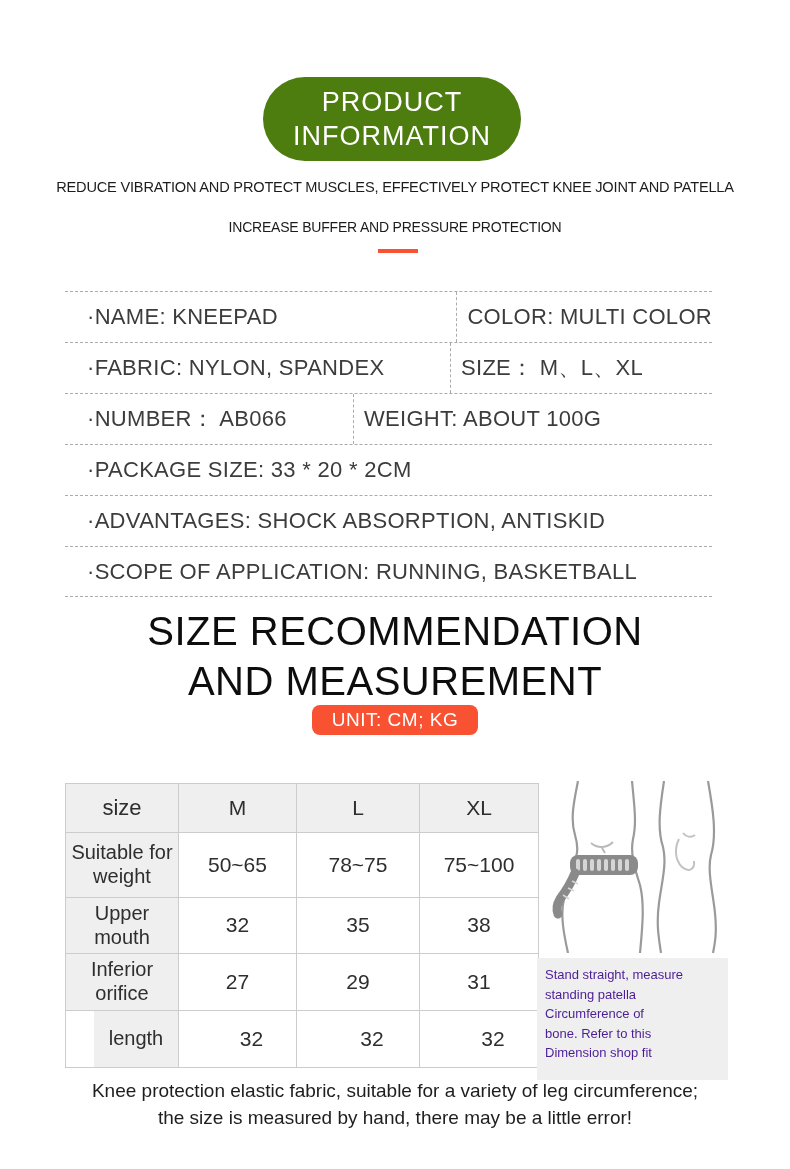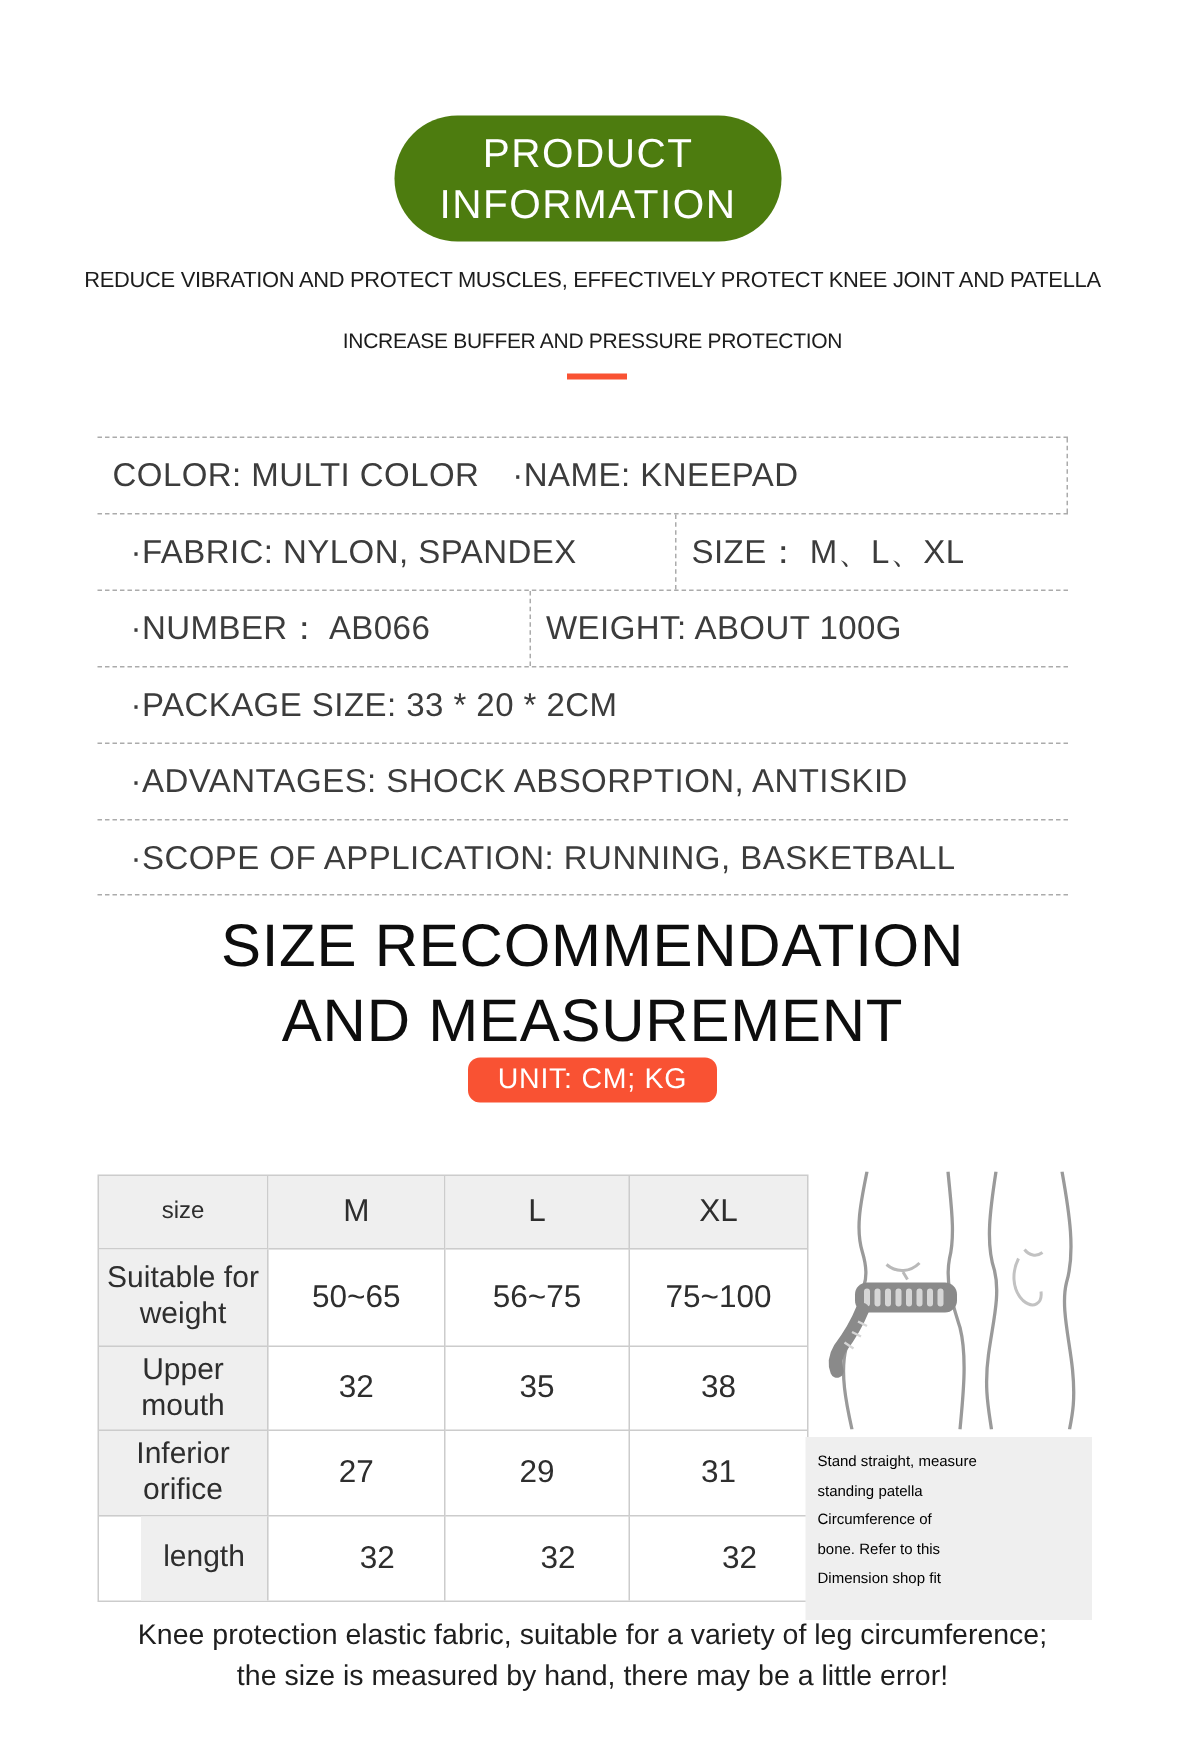--- a/index.html
+++ b/index.html
@@ -42,47 +42,47 @@
               grid-template-columns:113px 118px 123px 118px;
               grid-template-rows:49px 65px 56px 57px 56px;
               border:1px solid #cccccc;}
   .cell{border-right:1px solid #cccccc;border-bottom:1px solid #cccccc;
         display:flex;align-items:center;justify-content:center;text-align:center;
         font-size:21px;color:#2e2e2e;line-height:1.18;box-sizing:border-box;}
   .cell:nth-child(4n){border-right:none;}
   .cell:nth-child(n+17){border-bottom:none;margin-left:28px;}
   .gray{background:#efefef;}
   .rowlab{font-size:20px;padding:0 4px;}
-  .hdr{font-size:16px;}
+  .hdr{font-size:22px;}
 
   
   .knee{position:absolute;left:545px;top:781px;}
   .note{position:absolute;left:537px;top:958px;width:191px;height:122px;background:#efefef;
-        box-sizing:border-box;padding:7px 6px 0 8px;font-size:10px;line-height:19.5px;
-        color:#000000;}
+        box-sizing:border-box;padding:7px 6px 0 8px;font-size:13px;line-height:19.5px;
+        color:#4c1d95;}
 
   .footer{position:absolute;left:80px;top:1077px;width:630px;text-align:center;
           font-size:19px;line-height:27px;color:#1e1e1e;}
 </style>
 </head>
 <body>
 
 <div class="badge">
   <div>PRODUCT</div>
   <div>INFORMATION</div>
 </div>
 
 <div class="subtitle1">REDUCE VIBRATION AND PROTECT MUSCLES, EFFECTIVELY PROTECT KNEE JOINT AND PATELLA</div>
 <div class="subtitle2">INCREASE BUFFER AND PRESSURE PROTECTION</div>
 <div class="accent-dash"></div>
 
 <div class="specs">
   <div class="spec-row">
+    <div class="spec-cell spec-left w1">·NAME: KNEEPAD</div>
     <div class="spec-cell spec-right">COLOR: MULTI COLOR</div>
-    <div class="spec-cell spec-left w1">·NAME: KNEEPAD</div>
   </div>
   <div class="spec-row">
     <div class="spec-cell spec-left w2">·FABRIC: NYLON, SPANDEX</div>
     <div class="spec-cell spec-right">SIZE： M、L、XL</div>
   </div>
   <div class="spec-row">
     <div class="spec-cell spec-left w3">·NUMBER： AB066</div>
     <div class="spec-cell spec-right">WEIGHT: ABOUT 100G</div>
   </div>
   <div class="spec-row">
@@ -105,21 +105,21 @@
 </div>
 
 <div class="size-table">
   <div class="cell gray hdr">size</div>
   <div class="cell gray">M</div>
   <div class="cell gray">L</div>
   <div class="cell gray">XL</div>
 
   <div class="cell gray rowlab">Suitable for weight</div>
   <div class="cell">50~65</div>
-  <div class="cell">56~75</div>
+  <div class="cell">78~75</div>
   <div class="cell">75~100</div>
 
   <div class="cell gray rowlab">Upper mouth</div>
   <div class="cell">32</div>
   <div class="cell">35</div>
   <div class="cell">38</div>
 
   <div class="cell gray rowlab">Inferior orifice</div>
   <div class="cell">27</div>
   <div class="cell">29</div>

